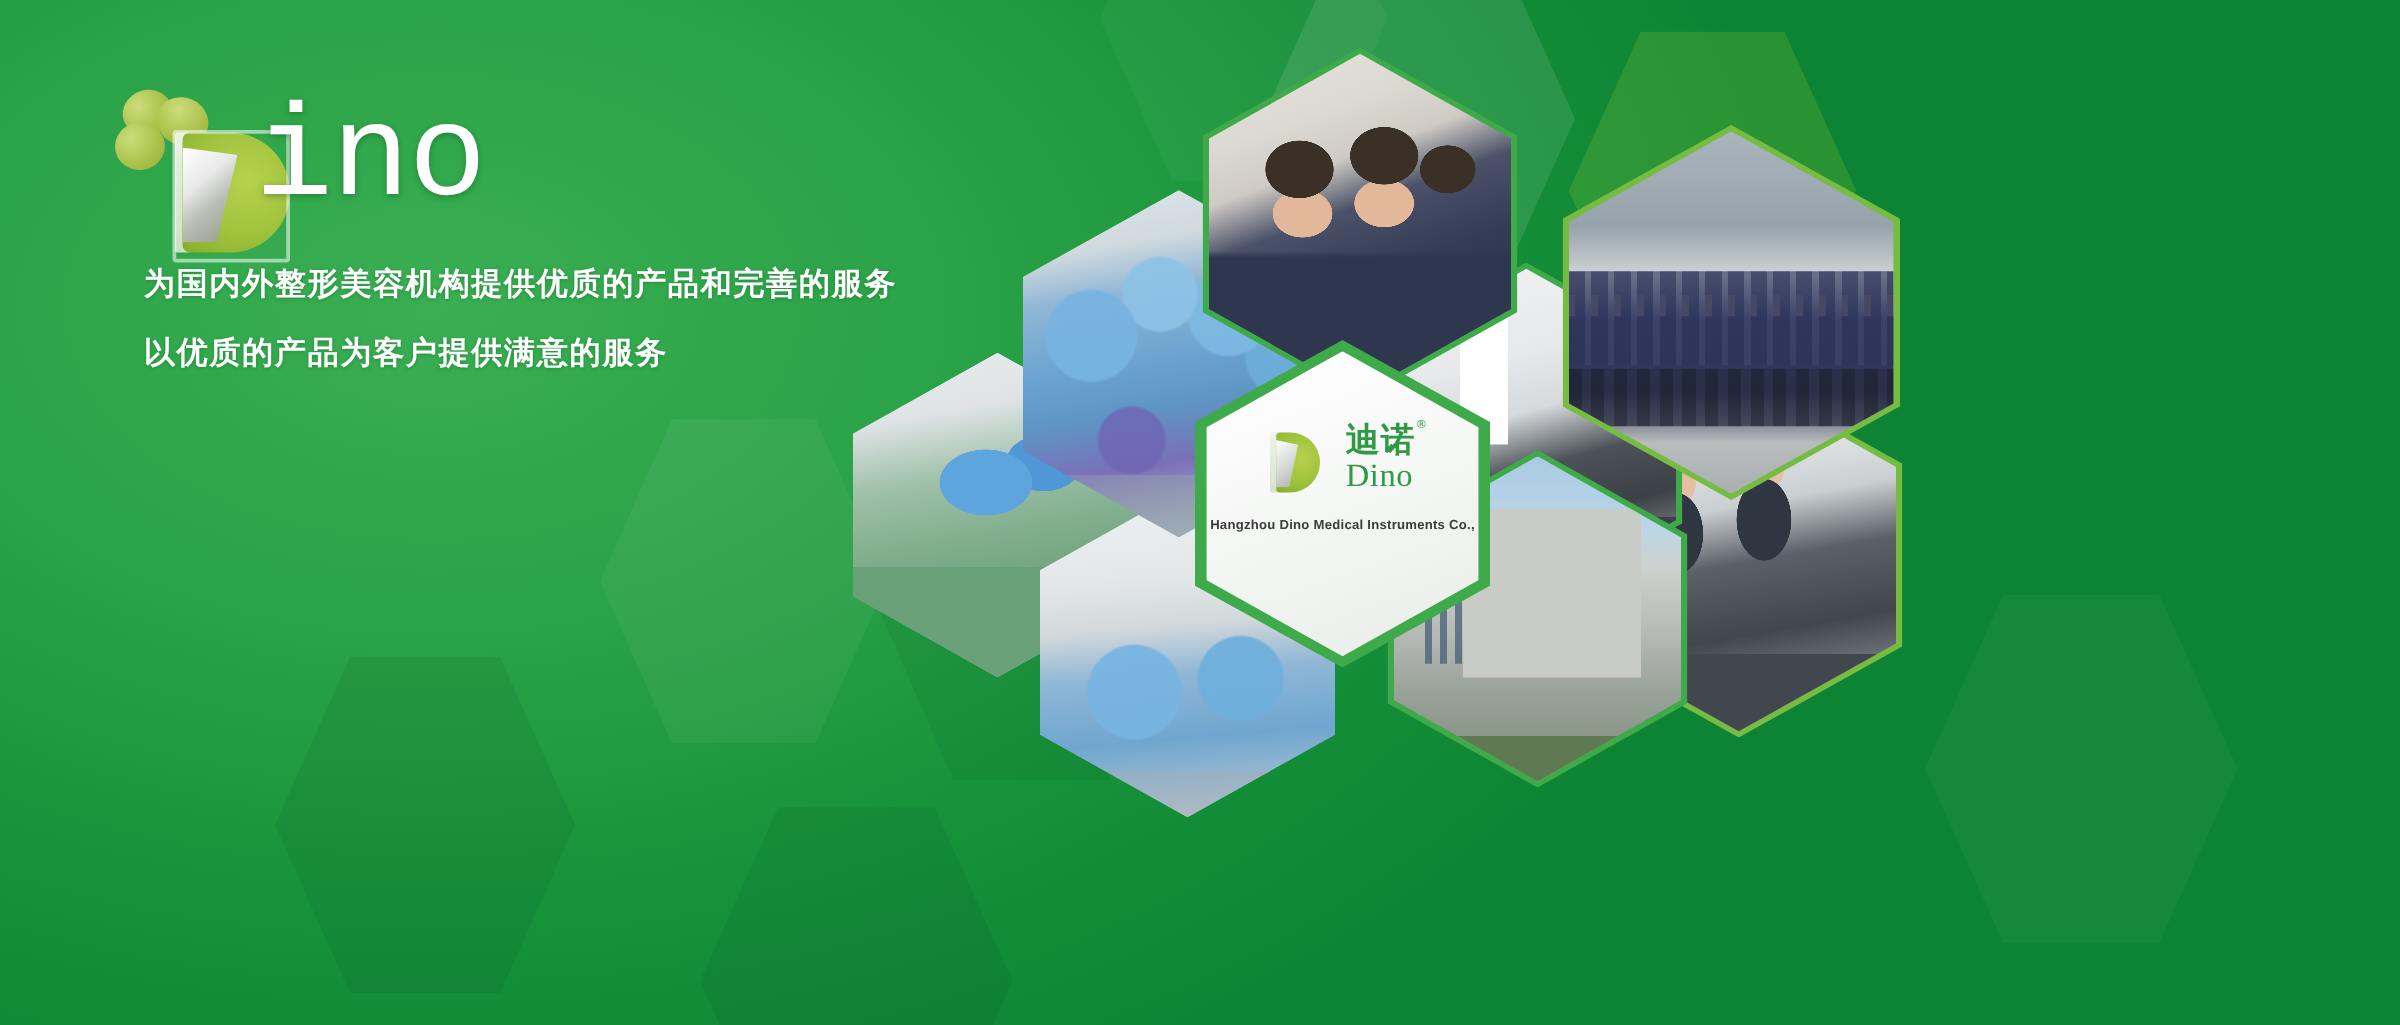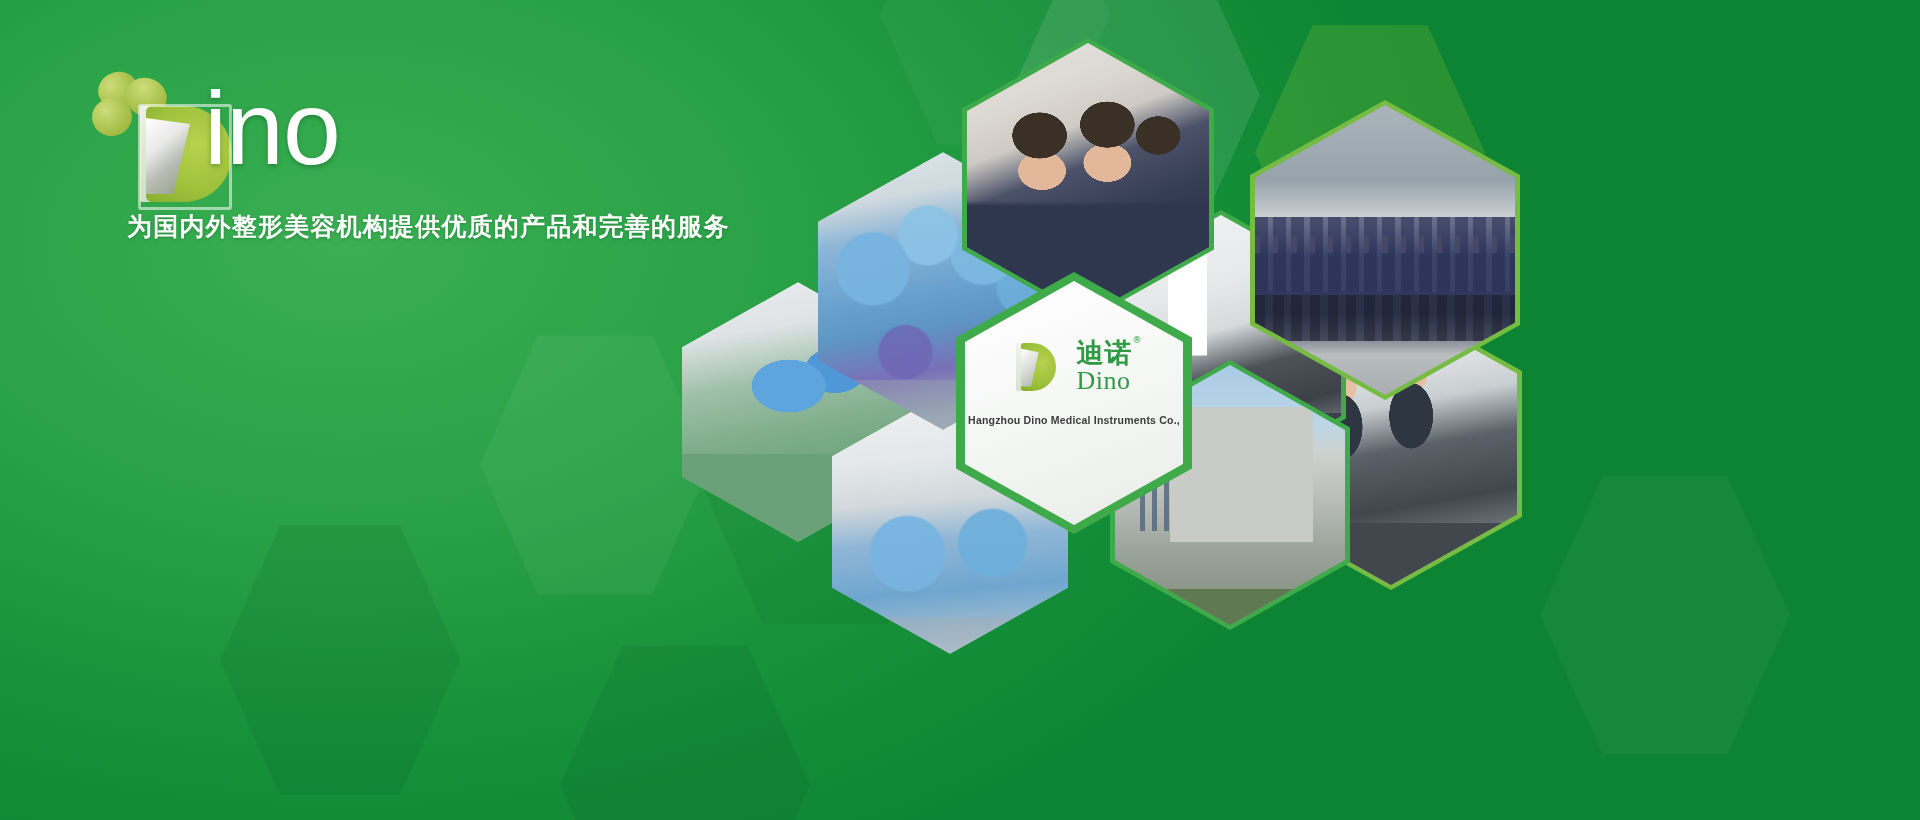--- a/index.html
+++ b/index.html
@@ -33,26 +33,26 @@
     background:linear-gradient(180deg,#eaf3e2,#cfe0c3);border-radius:2px;}
   #brand .dbowl{position:absolute;left:30px;top:18px;width:86px;height:96px;
     background:radial-gradient(circle at 60% 40%,#b7d24e,#9ec13c 60%,#86ad2d);
     border-radius:6px 48px 48px 6px;}
   #brand .dcurl{position:absolute;left:30px;top:30px;width:44px;height:76px;
     background:linear-gradient(140deg,#ffffff 0%,#e9e9e9 35%,#b9bdb4 60%,#8f9a85 100%);
     clip-path:polygon(0 0,100% 8%,62% 100%,0 100%);}
   #brand .dframe{position:absolute;left:22px;top:16px;width:88px;height:100px;
     border:3px solid rgba(255,255,255,.55);border-radius:3px;}
   #brand .word{position:absolute;left:112px;top:6px;
-    font-family:Liberation Sans, sans-serif;
+    font-family:Liberation Mono, monospace;
     font-size:104px;line-height:104px;color:#ffffff;letter-spacing:-1px;
     text-shadow:0 2px 5px rgba(0,60,20,.35);text-align:center;}
 
   
-  #slogans{position:absolute;left:127px;top:212px;font-family:Liberation Serif, serif;}
+  #slogans{position:absolute;left:115px;top:212px;}
   .slogan{color:#ffffff;font-size:25px;line-height:30px;margin-bottom:25px;
     font-weight:bold;letter-spacing:1.2px;
     text-shadow:0 1px 3px rgba(0,60,20,.28);white-space:nowrap;}
 
   
   #mosaic{position:absolute;left:660px;top:60px;width:1260px;height:560px;}
   .hex{position:absolute;
     clip-path:polygon(50% 0%,100% 25%,100% 75%,50% 100%,0% 75%,0% 25%);}
   .hex .inner{position:absolute;inset:5px;
     clip-path:polygon(50% 0%,100% 25%,100% 75%,50% 100%,0% 75%,0% 25%);
@@ -125,21 +125,21 @@
 
   
   #logohex{position:absolute;left:296px;top:212px;width:236px;height:262px;z-index:6;}
   #logohex .outer{position:absolute;inset:0;background:#3faa4a;
     clip-path:polygon(50% 0%,100% 25%,100% 75%,50% 100%,0% 75%,0% 25%);}
   #logohex .face{position:absolute;inset:9px;
     background:linear-gradient(160deg,#ffffff 0%,#f4f6f4 55%,#e9ece9 100%);
     clip-path:polygon(50% 0%,100% 25%,100% 75%,50% 100%,0% 75%,0% 25%);
     display:flex;flex-direction:column;align-items:center;justify-content:flex-start;
     padding-top:58px;box-sizing:border-box;}
-  .mini-logo{display:flex;align-items:center;gap:21px;}
+  .mini-logo{display:flex;align-items:flex-end;gap:21px;}
   .mini-mark{position:relative;width:40px;height:48px;}
   .mini-mark .stem{position:absolute;left:0;top:0;width:7px;height:48px;
     background:linear-gradient(180deg,#f0f4ec,#d6e2cc);border-radius:2px;}
   .mini-mark .bowl{position:absolute;left:5px;top:0;width:35px;height:48px;
     background:radial-gradient(circle at 58% 42%,#b7d24e,#9cc03a 62%,#84ab2c);
     border-radius:3px 24px 24px 3px;}
   .mini-mark .curl{position:absolute;left:5px;top:6px;width:18px;height:38px;
     background:linear-gradient(140deg,#ffffff,#dcdedb 45%,#aab0a6);
     clip-path:polygon(0 0,100% 10%,60% 100%,0 100%);}
   .mini-cn{font-size:27px;font-weight:bold;color:#2f9a43;line-height:1;letter-spacing:1px;
@@ -175,20 +175,21 @@
       <div class="dstem"></div>
         <div class="dbowl"></div>
         <div class="dcurl"></div>
         <div class="dframe"></div>
     </div>
     <div class="word">ino</div>
   </div>
 
   <div id="slogans">
     <div class="slogan">为国内外整形美容机构提供优质的产品和完善的服务</div>
+    <div class="slogan">以优质的产品为客户提供满意的服务</div>
   </div>
 
   <div id="mosaic">
 
     <div class="hex flat" style="left:22px;top:222px;width:232px;height:260px;z-index:2;">
       <div class="inner" style="inset:0;">
           <div class="ph ph-machine"></div>
         </div>
     </div>
 

